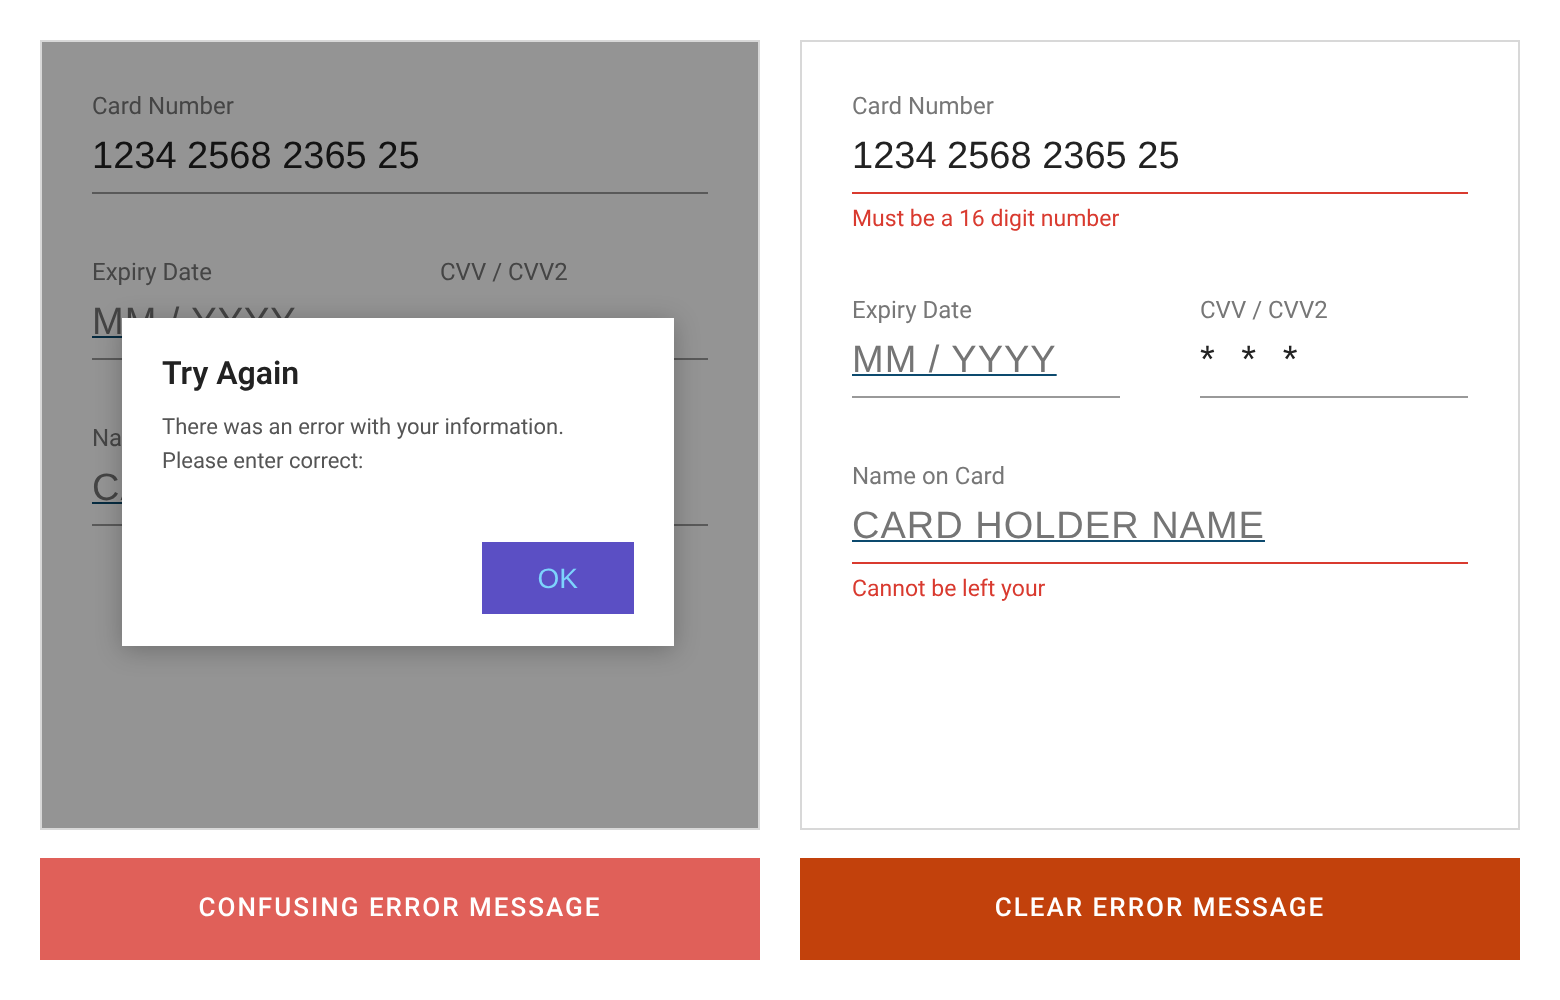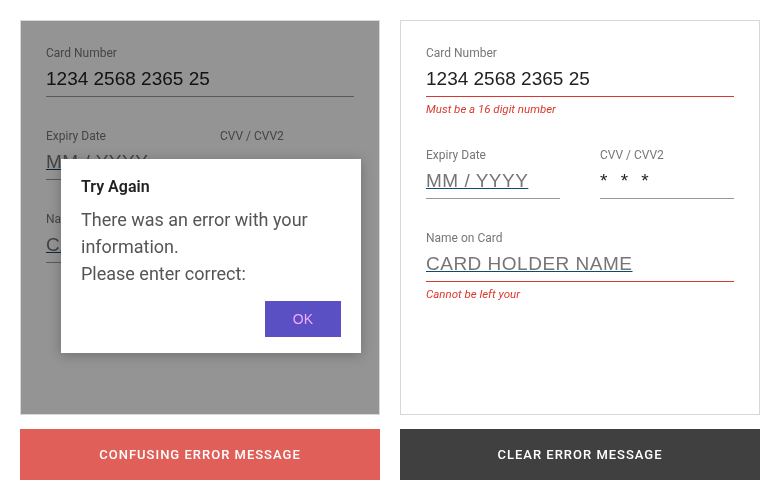--- a/index.html
+++ b/index.html
@@ -52,67 +52,66 @@
     background: transparent;
     outline: none;
     color: #222;
   }
   .input.placeholder { color: #0c4a6e; letter-spacing: 0.5px; text-decoration: underline; }
   .input.err { border-bottom: 1px solid #d93a2f; }
   .err-msg {
     font-size: 11.5px;
     color: #d93a2f;
     margin-top: 5px;
-    font-style: italic;
   }
   .modal {
     position: absolute;
     left: 40px;
     top: 138px;
-    width: 300px;
+    width: 276px;
     background: #fff;
     box-shadow: 0 2px 12px rgba(0,0,0,0.25);
     padding: 18px 20px 16px 20px;
     z-index: 2;
   }
   .modal-title {
     font-size: 16px;
     font-weight: 600;
     color: #222;
     margin-bottom: 10px;
   }
   .modal-body {
-    font-size: 18px;
+    font-size: 11px;
     color: #555;
     line-height: 1.5;
-    margin-bottom: 14px;
+    margin-bottom: 32px;
   }
   .modal-body .list { padding-left: 18px; margin-top: 2px; }
   .modal-body .list div { margin: 0; }
   .modal-actions { text-align: right; }
   .ok-btn {
     background: #5b4fc4;
-    color: #f0abfc;
+    color: #7dd3fc;
     border: none;
     padding: 10px 28px;
     font-size: 14px;
     font-weight: 500;
     cursor: pointer;
   }
   .caption {
     margin-top: 14px;
     text-align: center;
     font-size: 13px;
     font-weight: 500;
     letter-spacing: 1px;
     color: #fff;
     padding: 18px 0;
   }
   .caption.red { background: #e06059; }
-  .caption.green { background: #404040; }
+  .caption.green { background: #c2410c; }
   .stars { letter-spacing: 4px; }
 </style>
 </head>
 <body>
 
 <div class="column">
   <div class="panel">
 
     <div class="field-group">
       <span class="label">Card Number</span>

